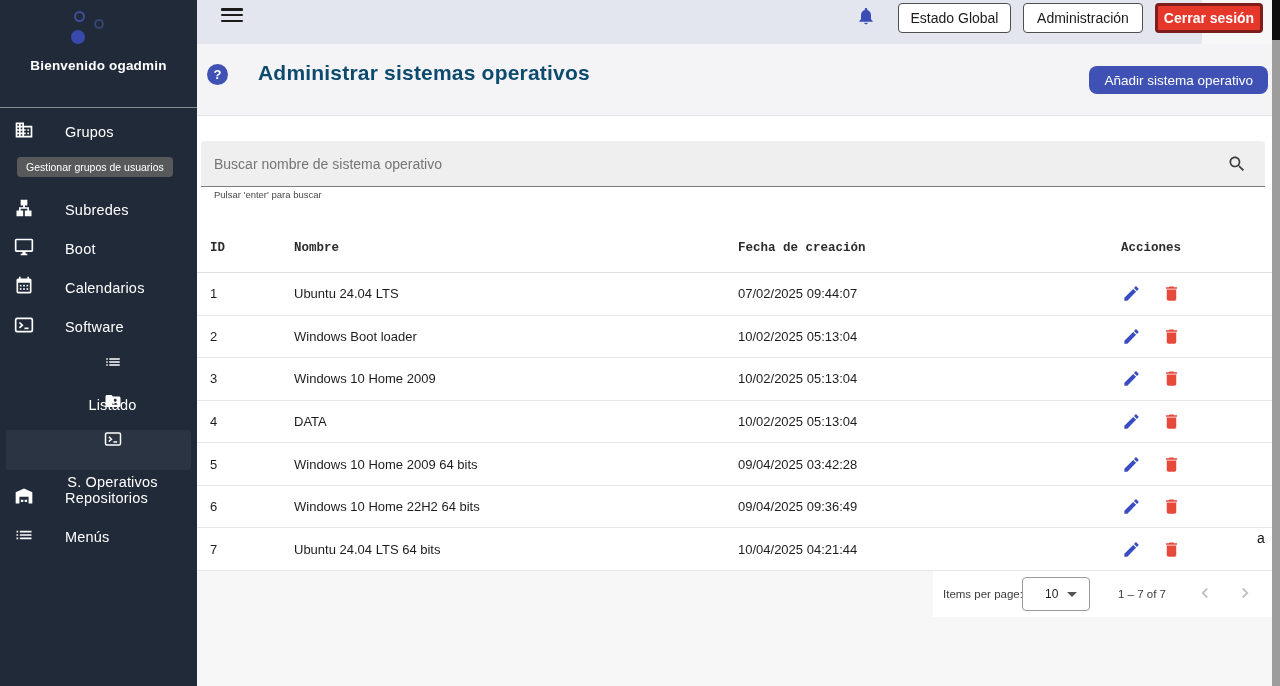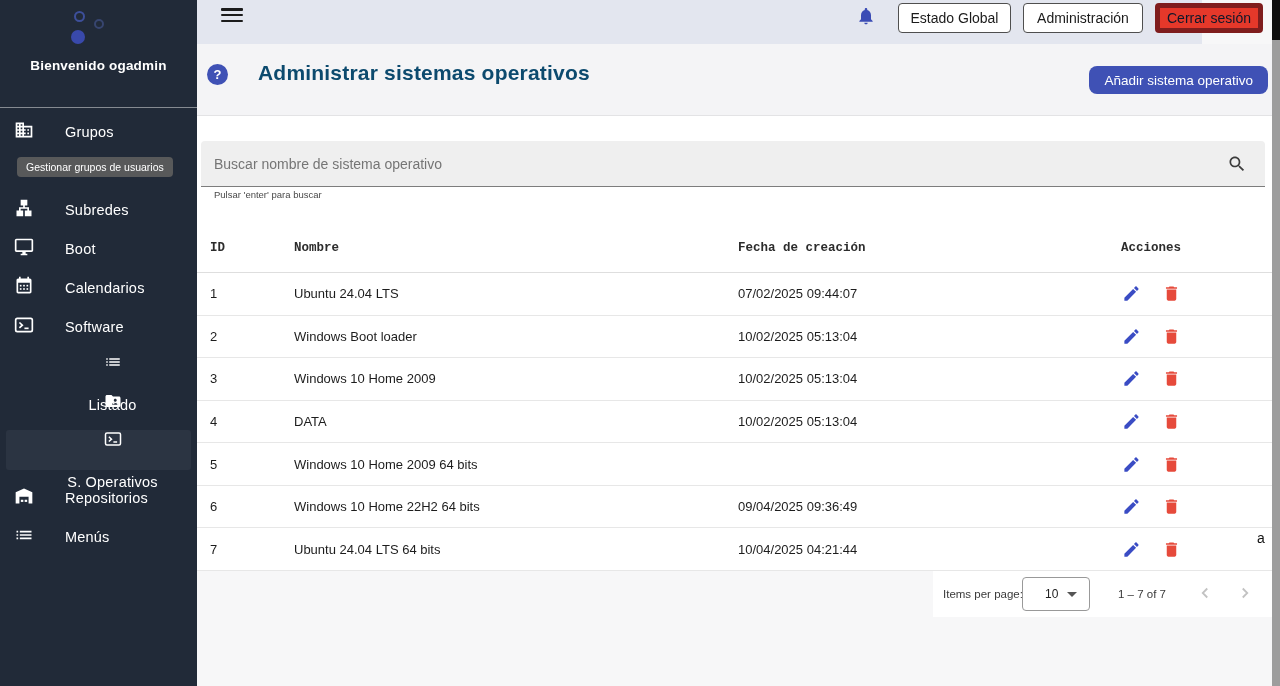--- a/index.html
+++ b/index.html
@@ -23,21 +23,21 @@
 
   
   .toolbar { position:absolute; left:197px; top:0; width:1005px; height:44px; background:#e3e6ef; z-index:2; }
   .hamburger { position:absolute; left:24px; top:8px; width:22px; height:17px; cursor:pointer; }
   .hamburger i { display:block; height:2.6px; background:#1c1c1c; margin-bottom:3.2px; border-radius:1px; }
   .bell { position:absolute; left:659px; top:5px; width:20px; height:22px; cursor:pointer; }
   .tb-btn { position:absolute; top:3px; height:30px; border-radius:4px; font-family:"Liberation Sans",sans-serif; font-size:14px; display:flex; align-items:center; justify-content:center; cursor:pointer; }
   .btn-outline { background:#fff; border:1px solid #4f4f4f; color:#1b1b1b; }
   .btn-estado { left:701px; width:113px; }
   .btn-admin { left:826px; width:120px; }
-  .btn-logout { left:958px; width:108px; background:#e5382a; border:5px solid #7f1d1d; color:#0f172a; }
+  .btn-logout { left:958px; width:108px; background:#e5382a; border:3px solid #7f1d1d; color:#ffffff;font-weight:bold; }
 
   
   .page-header { position:absolute; left:197px; top:44px; width:1083px; height:72px; background:#f4f4f6; border-bottom:1px solid #e3e3e5; z-index:1; }
   .help { position:absolute; left:10px; top:20px; width:21px; height:21px; border-radius:50%; background:#3f51b5; color:#fff; font-size:13px; font-weight:bold; display:flex; align-items:center; justify-content:center; cursor:pointer; }
   .page-title { position:absolute; left:61px; top:17px; font-size:21px; font-weight:bold; color:#0c4a6e; letter-spacing:.2px; }
   .btn-add { position:absolute; right:12px; top:22px; height:28px; padding:0 15px; background:#3f51b5; color:#fff; border:none; border-radius:8px; font-size:13.5px; font-family:"Liberation Sans",sans-serif; cursor:pointer; }
 
   
   .card { position:absolute; left:197px; top:116px; width:1075px; height:455px; background:#fff; z-index:1; }
   .search-field { position:absolute; left:4px; top:25px; width:1064px; height:46px; background:#efefef; border-bottom:1px solid #7d7d7d; border-radius:4px 4px 0 0; }
@@ -282,20 +282,21 @@
             </svg></span>
         <span class="icon-btn"><svg width="19" height="19" viewBox="0 0 24 24" fill="#e64a3b">
               <path d="M6 19c0 1.1.9 2 2 2h8c1.1 0 2-.9 2-2V7H6v12zM19 4h-3.5l-1-1h-5l-1 1H5v2h14V4z"></path>
             </svg></span>
       </span>
     </div>
 
     <div class="trow">
       <span class="col-id">5</span>
       <span class="col-name">Windows 10 Home 2009 64 bits</span>
+      <span class="col-date">09/04/2025 03:42:28</span>
       <span class="col-actions">
         <span class="icon-btn"><svg width="19" height="19" viewBox="0 0 24 24" fill="#3a4cc4">
               <path d="M3 17.25V21h3.75L17.81 9.94l-3.75-3.75L3 17.25zM20.71 7.04c.39-.39.39-1.02 0-1.41l-2.34-2.34c-.39-.39-1.02-.39-1.41 0l-1.83 1.83 3.75 3.75 1.83-1.83z"></path>
             </svg></span>
         <span class="icon-btn"><svg width="19" height="19" viewBox="0 0 24 24" fill="#e64a3b">
               <path d="M6 19c0 1.1.9 2 2 2h8c1.1 0 2-.9 2-2V7H6v12zM19 4h-3.5l-1-1h-5l-1 1H5v2h14V4z"></path>
             </svg></span>
       </span>
     </div>
 

